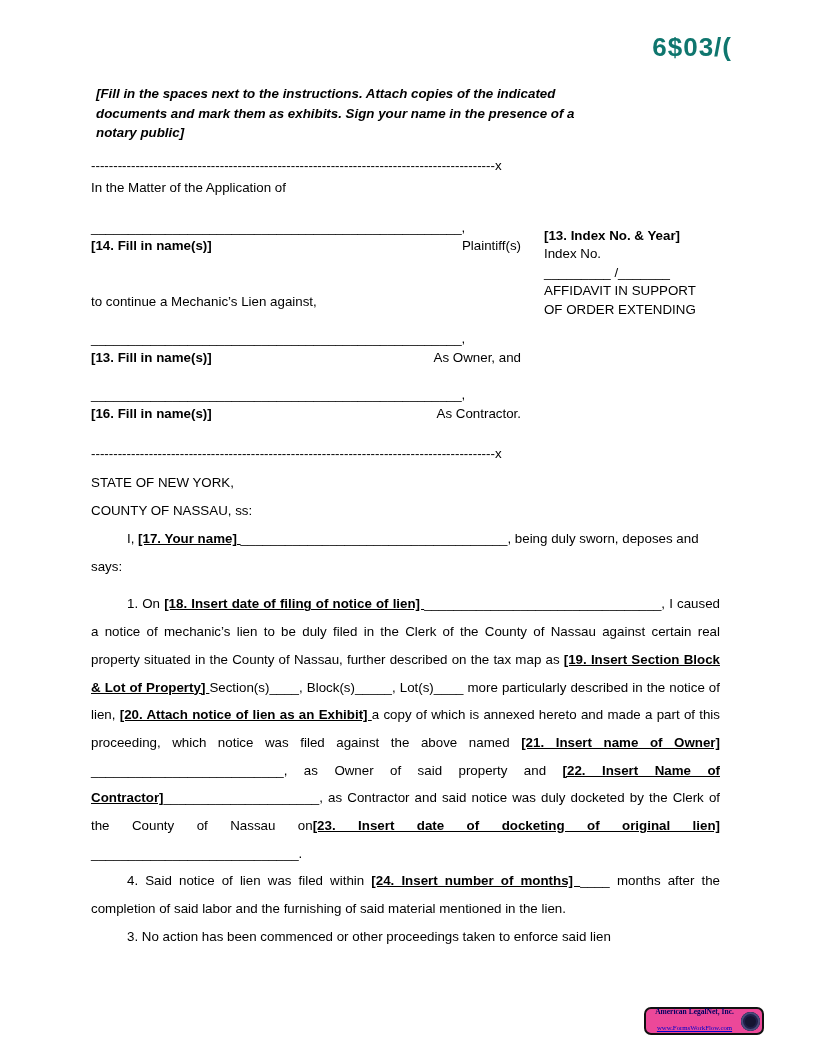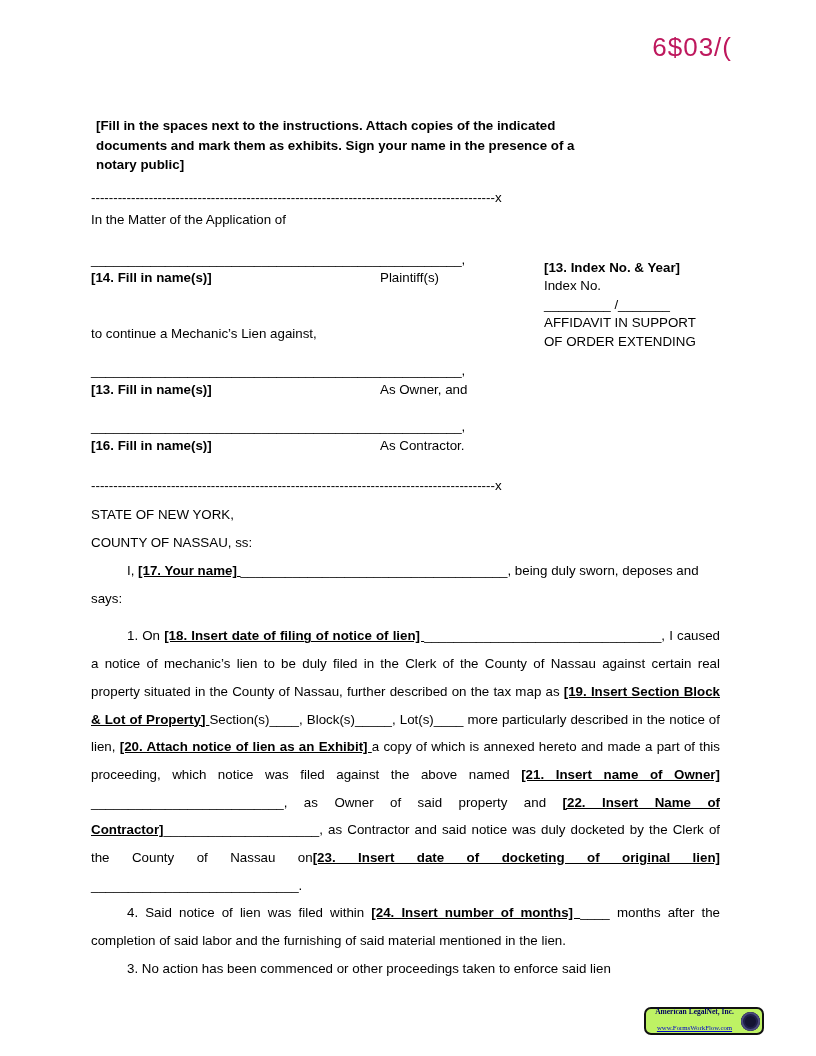--- a/index.html
+++ b/index.html
@@ -7,61 +7,61 @@
   body {
     width: 816px; height: 1056px;
     position: relative; overflow: hidden;
     font-family: "Liberation Sans", sans-serif;
     color: #000;
   }
   .page { position: absolute; inset: 0; }
 
   .watermark {
     position: absolute; top: 32px; right: 84px;
-    color: #be185d; font-size: 26px; font-weight: 400;
+    color: #0f766e; font-size: 26px; font-weight: 700;
     letter-spacing: 1px;
   }
 
   .content {
     position: absolute; left: 91px; top: 0; width: 629px;
     font-size: 13.33px; line-height: 18.5px;
   }
 
   .instructions {
-    margin: 116px 0 0 5px; font-weight: bold; line-height: 19.5px;
+    margin: 84px 0 0 5px; font-weight: bold; line-height: 19.5px; font-style: italic;
   }
 
   .sep { margin-top: 14px; line-height: 18px; white-space: nowrap; }
   .sep.bottom { margin-top: 22px; }
   .matter { line-height: 18px; margin-top: 4px; }
 
   .caption { position: relative; }
   .cap-left { width: 430px; }
   .blankline { white-space: nowrap; }
   .blankline.first { margin-top: 22px; }
   .blankline.gap { margin-top: 19px; }
-  .role-row { display: flex; }
+  .role-row { display: flex; justify-content: space-between; }
   .role-label { width: 289px; font-weight: bold; }
   .continue-line { margin-top: 37px; }
 
   .cap-right { position: absolute; left: 453px; top: 8px; width: 200px; }
   .cap-right .bold { font-weight: bold; }
 
   .venue { margin-top: 6px; line-height: 28px; }
 
   .body-para { line-height: 27.7px; text-indent: 36px; }
   .body-para.justify { text-align: justify; }
   .body-para.p1 { margin-top: 10px; }
   b { font-weight: bold; text-decoration: underline; }
 
   .badge {
     position: absolute; left: 644px; top: 1007px;
     width: 120px; height: 28px;
     border: 2px solid #111; border-radius: 7px;
-    background: #bef264;
+    background: #ec4899;
     display: flex; align-items: center; gap: 2px;
     padding: 1px 2px 1px 4px;
   }
   .badge-text { flex: 1; text-align: center; line-height: 1.15; }
   .badge-company {
     font-family: "Liberation Serif", serif;
     font-size: 7.5px; font-weight: bold; color: #000060;
     white-space: nowrap;
   }
   .badge-link {

